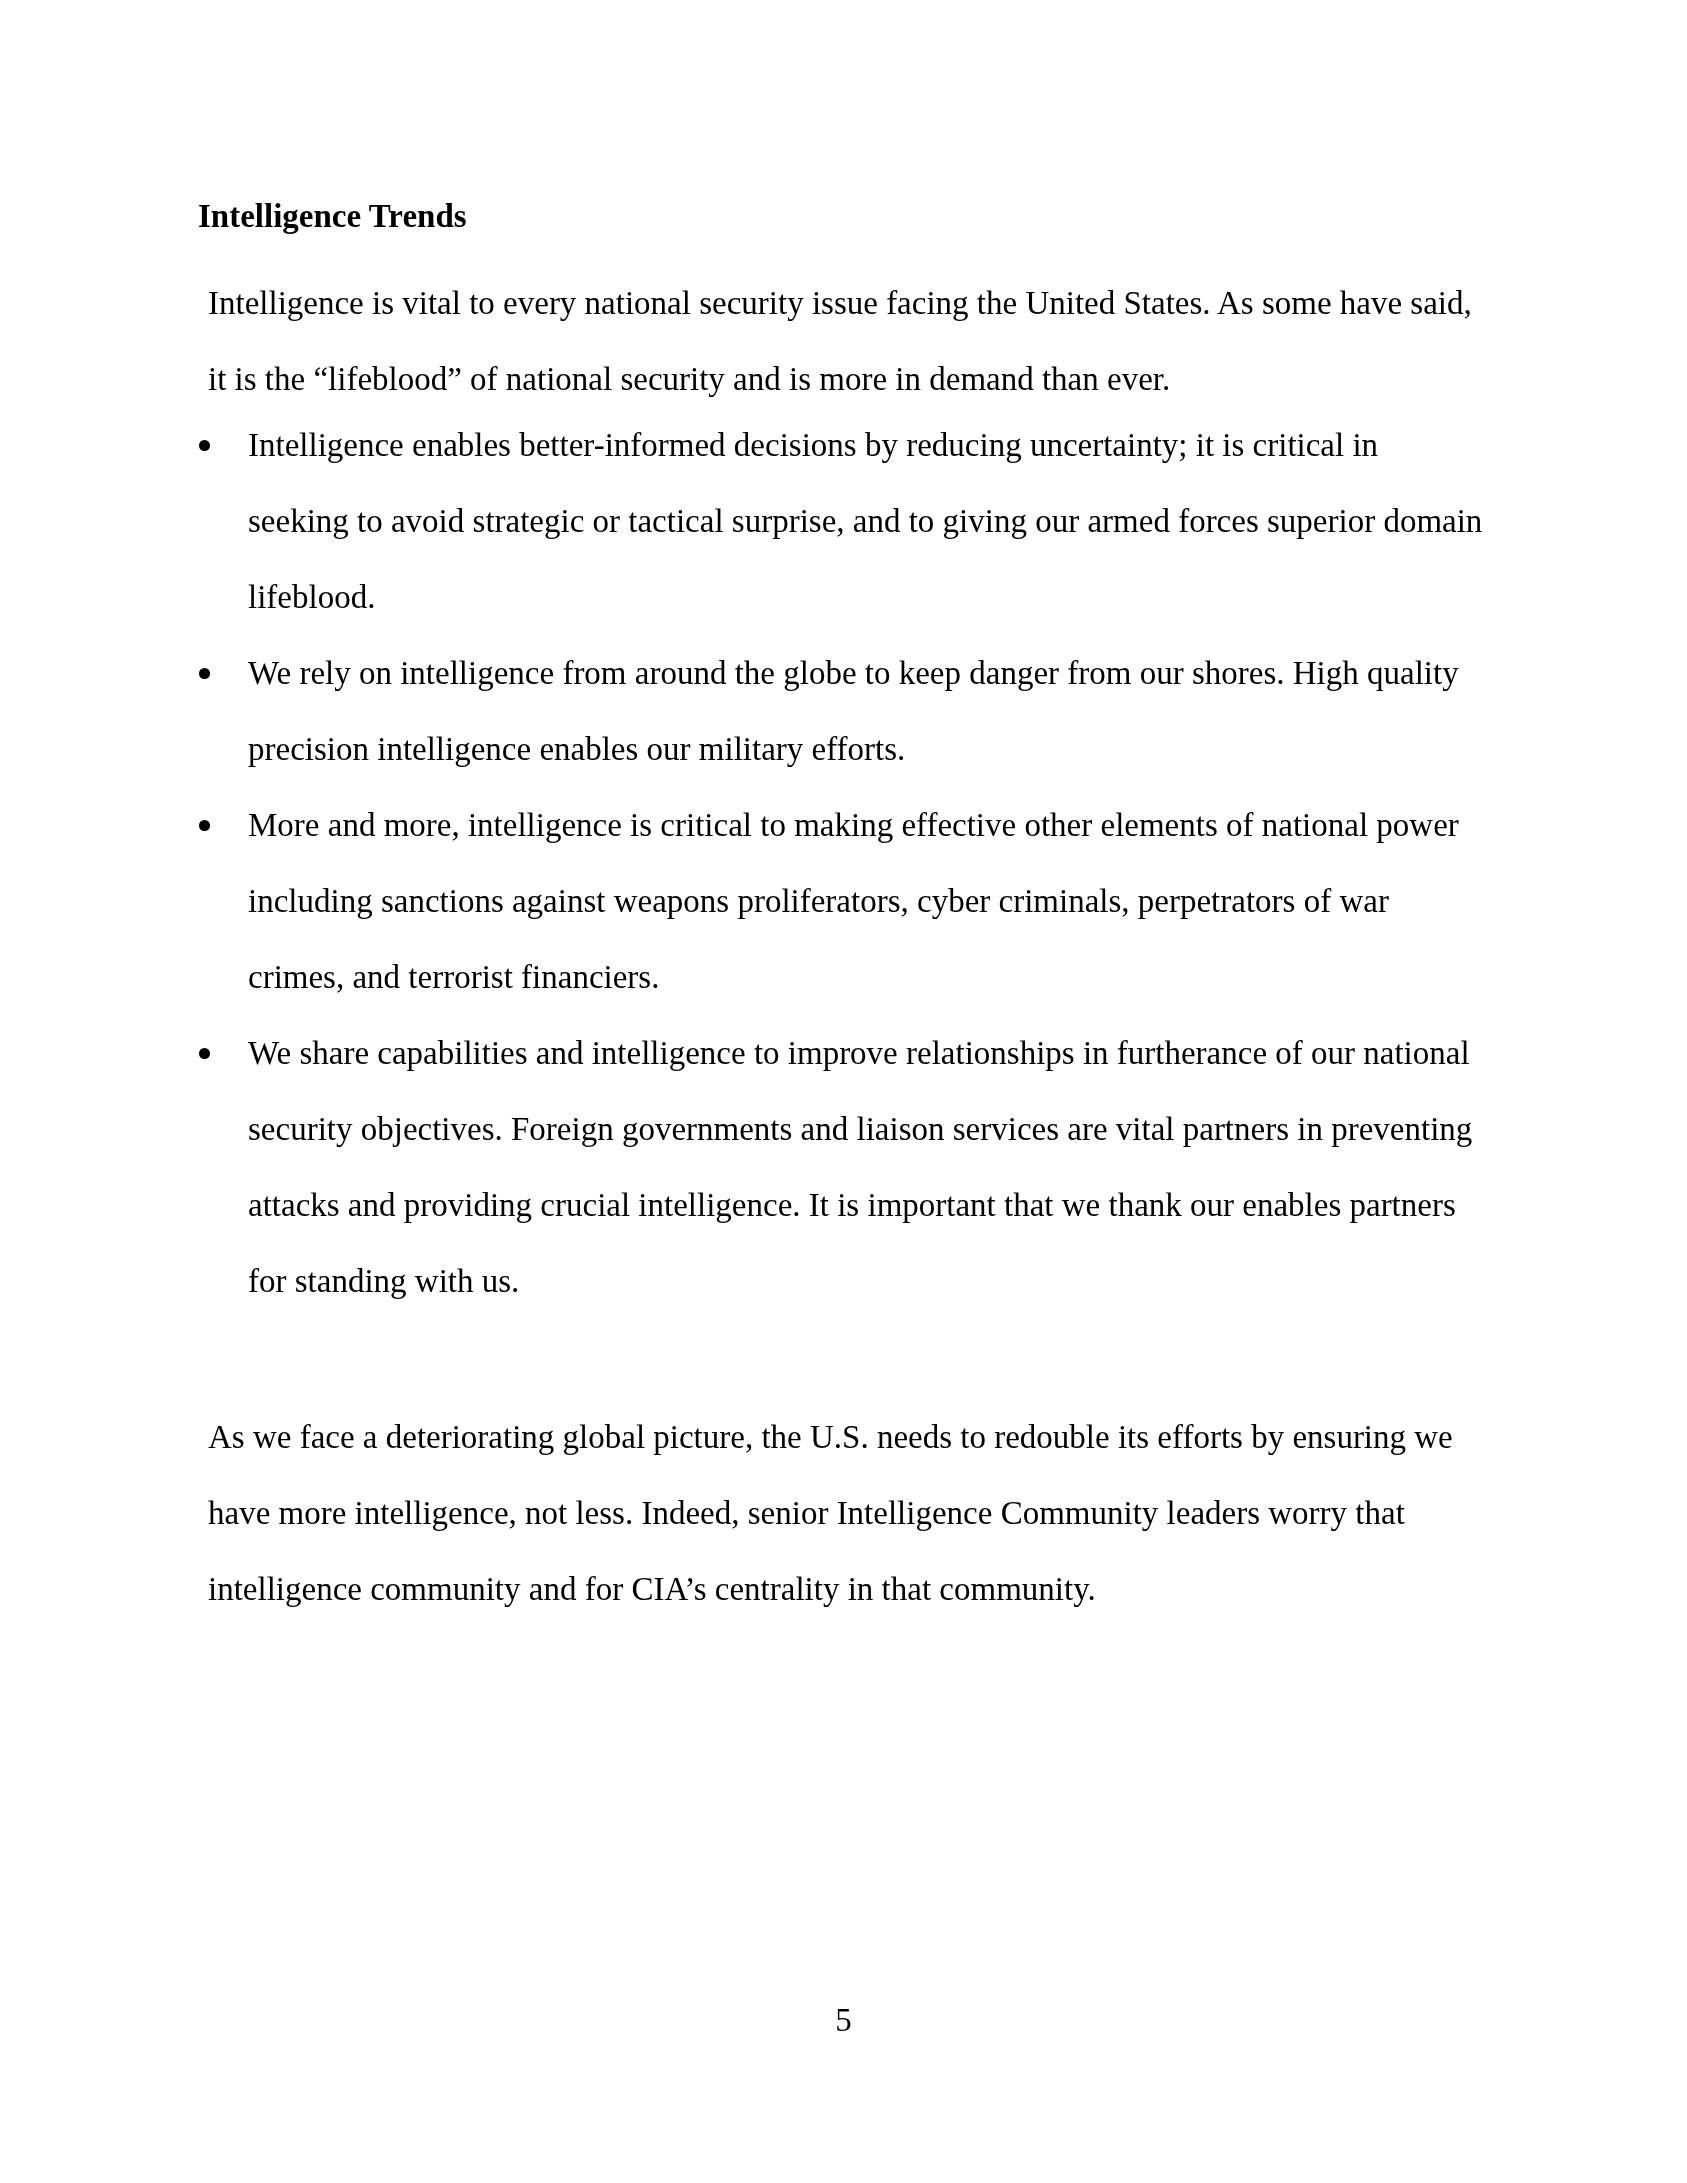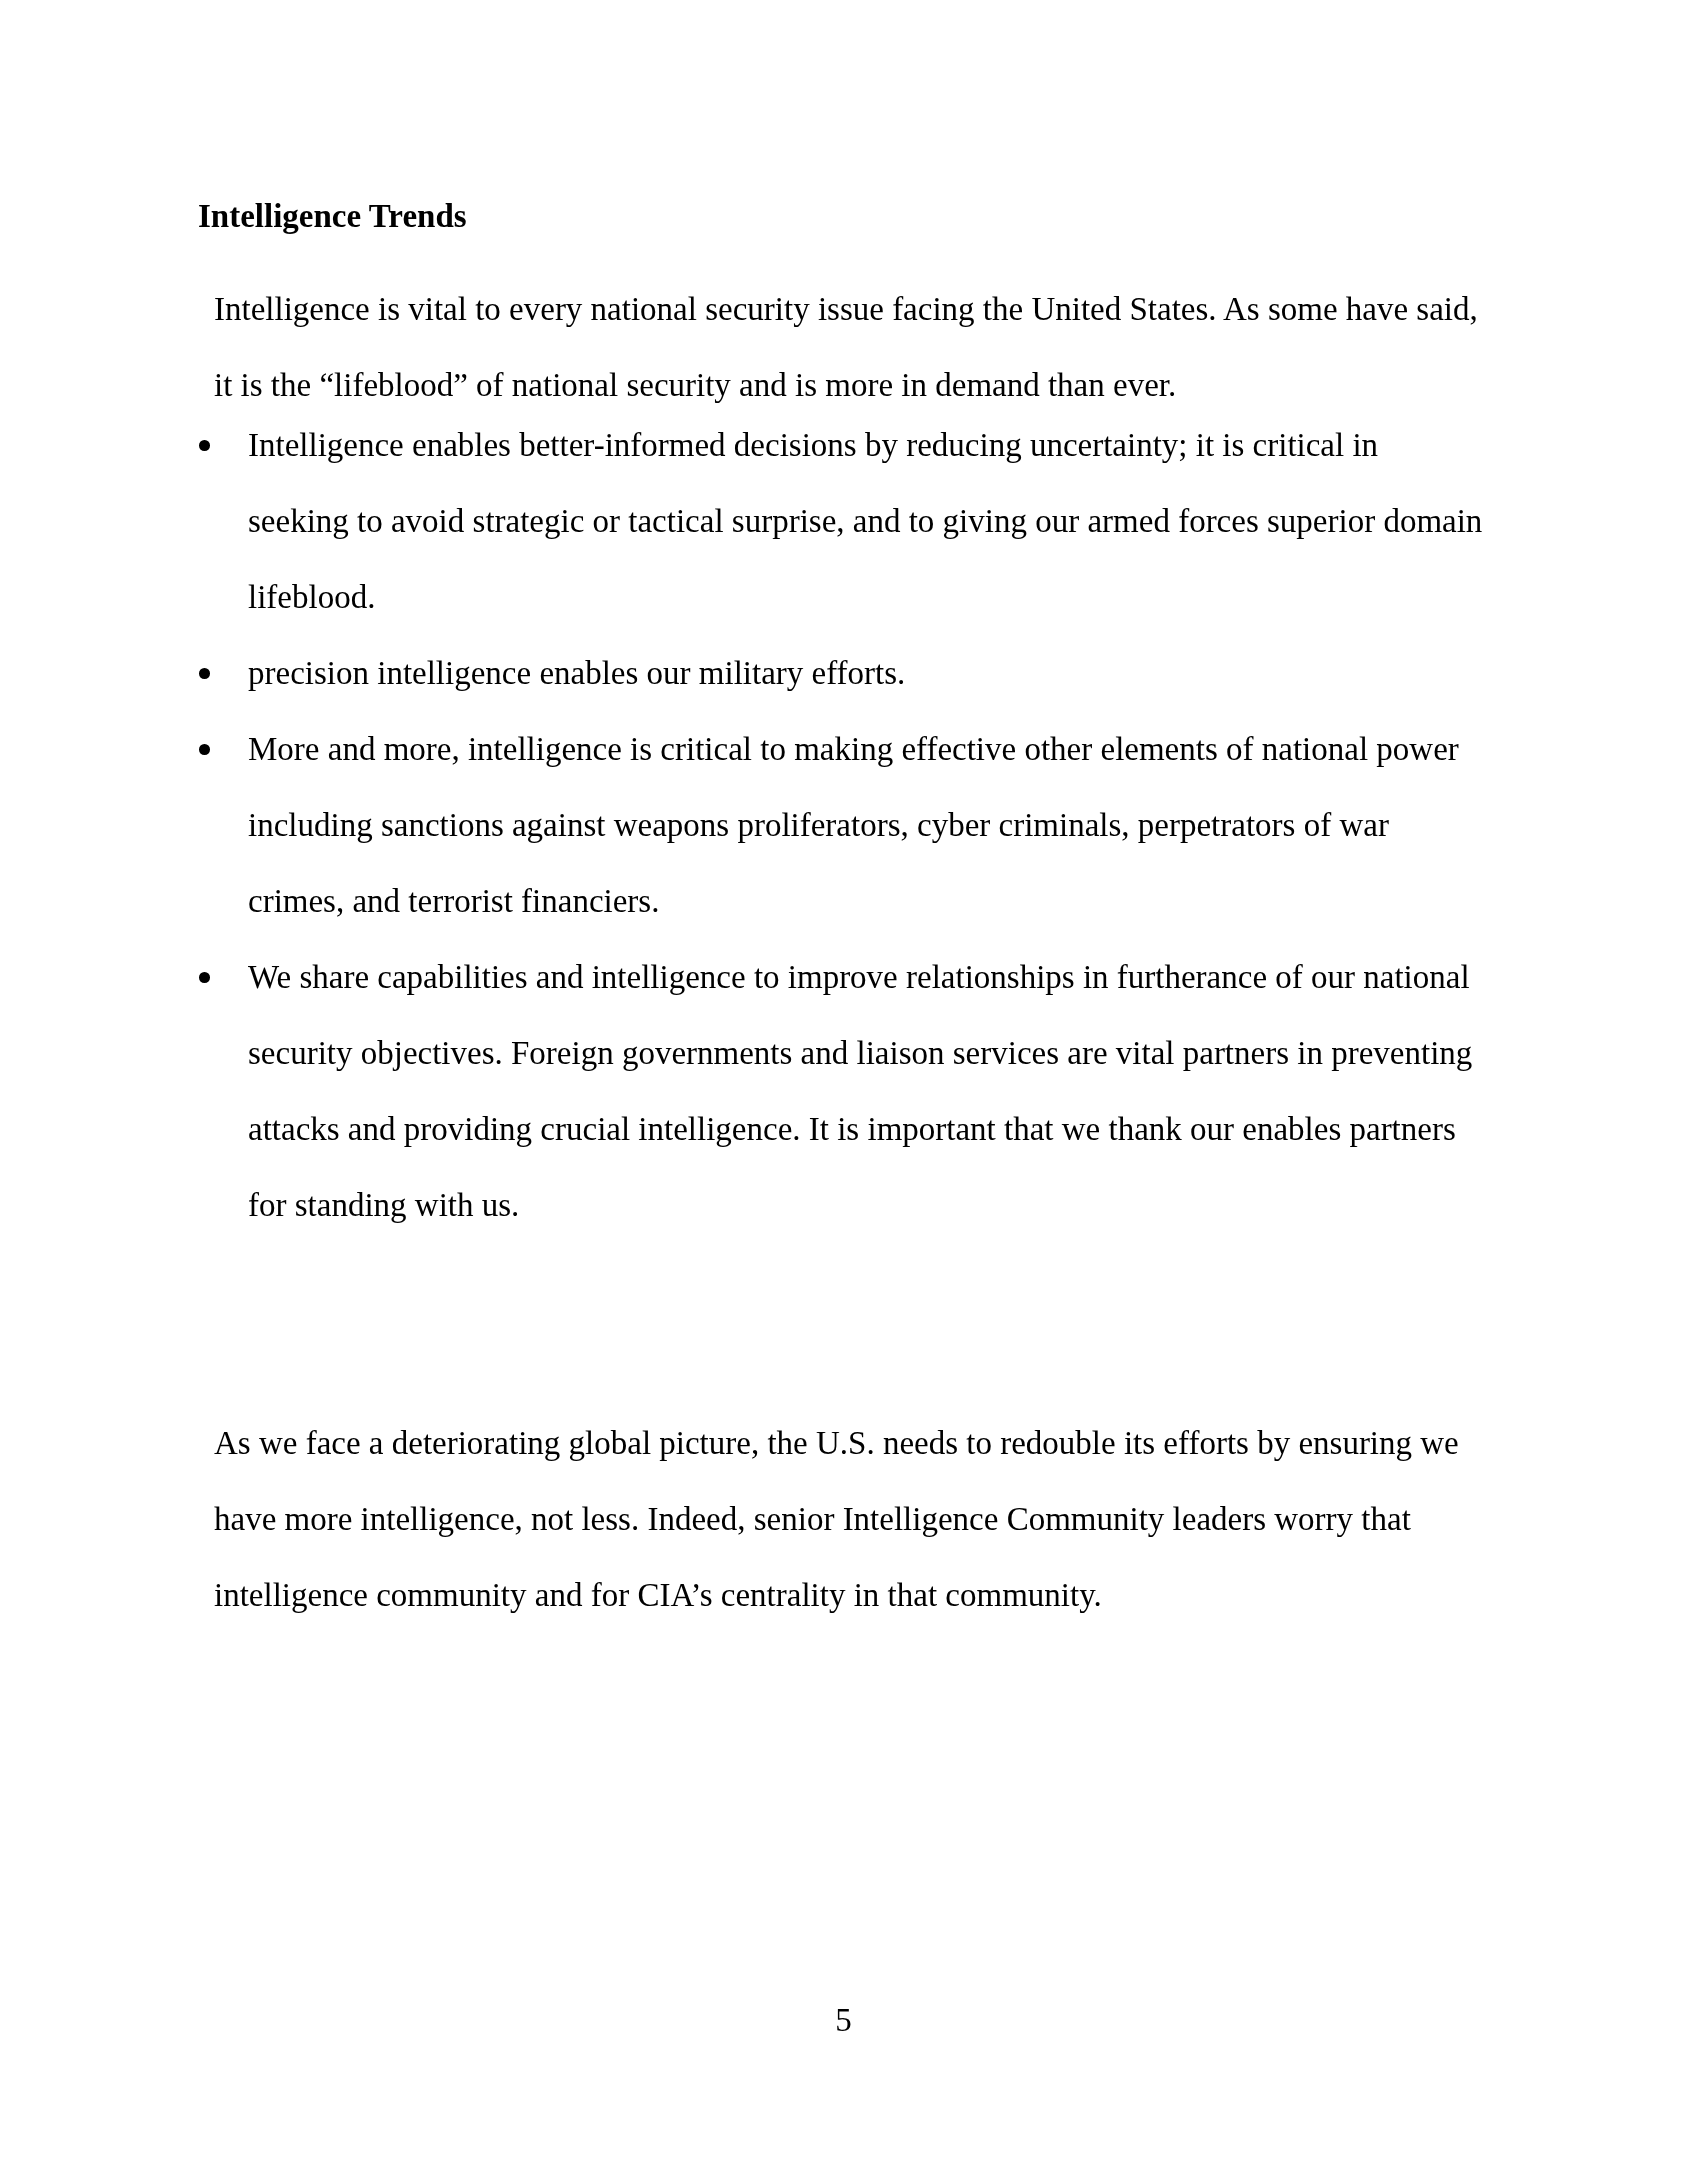--- a/index.html
+++ b/index.html
@@ -1,20 +1,20 @@
 <!DOCTYPE html>
 <html style="font-size:10.6px"><head>
 <meta charset="utf-8">
 <style>
   html, body { margin: 0; padding: 0; background: #ffffff; }
   body { width: 1687px; height: 2183px; position: relative; overflow: hidden;
          font-family: "Liberation Serif", "DejaVu Serif", serif; color: #000; }
   .page { position: absolute; left: 0; top: 0; width: 1441px; height: 2183px; }
   .heading { position: absolute; left: 198px; top: 193px; font-size: 33px; font-weight: bold; line-height: 46px; margin: 0; }
-  .para { position: absolute; left: 198px; width: 1310px; font-size: 33px; line-height: 76px; margin: 16px; }
+  .para { position: absolute; left: 198px; width: 1310px; font-size: 33px; line-height: 76px; margin: 10px; }
   .p1 { top: 255px; }
   .bullets { position: absolute; left: 198px; top: 407px; width: 1317px; margin: 0; padding: 0; list-style: none; font-size: 33px; line-height: 76px; }
   .bullets li { position: relative; padding-left: 50px; margin: 0 0 0 0; }
   .bullets li .bullet { position: absolute; left: 0; top: 0; width: 20px; text-align: left; }
   .bullets li .bullet::before { content: ""; display: inline-block; width: 10.6px; height: 10.6px; background: #000; border-radius: 50%; position: absolute; left: 1.3px; top: 33px; }
   .p2 { top: 1389px; }
   .page-number { position: absolute; left: 0; width: 1687px; top: 1997px; text-align: center; font-size: 33px; line-height: 46px; }
   .line { display: block; white-space: nowrap; }
 </style>
 </head>
@@ -31,20 +31,21 @@
 
   <ul class="bullets">
     <li>
       <span class="bullet"></span>
       <span class="line">Intelligence enables better-informed decisions by reducing uncertainty; it is critical in</span>
       <span class="line">seeking to avoid strategic or tactical surprise, and to giving our armed forces superior domain</span>
       <span class="line">lifeblood.</span>
     </li>
     <li>
       <span class="bullet"></span>
+      <span class="line">We rely on intelligence from around the globe to keep danger from our shores. High quality</span>
       <span class="line">precision intelligence enables our military efforts.</span>
     </li>
     <li>
       <span class="bullet"></span>
       <span class="line">More and more, intelligence is critical to making effective other elements of national power</span>
       <span class="line">including sanctions against weapons proliferators, cyber criminals, perpetrators of war</span>
       <span class="line">crimes, and terrorist financiers.</span>
     </li>
     <li>
       <span class="bullet"></span>

